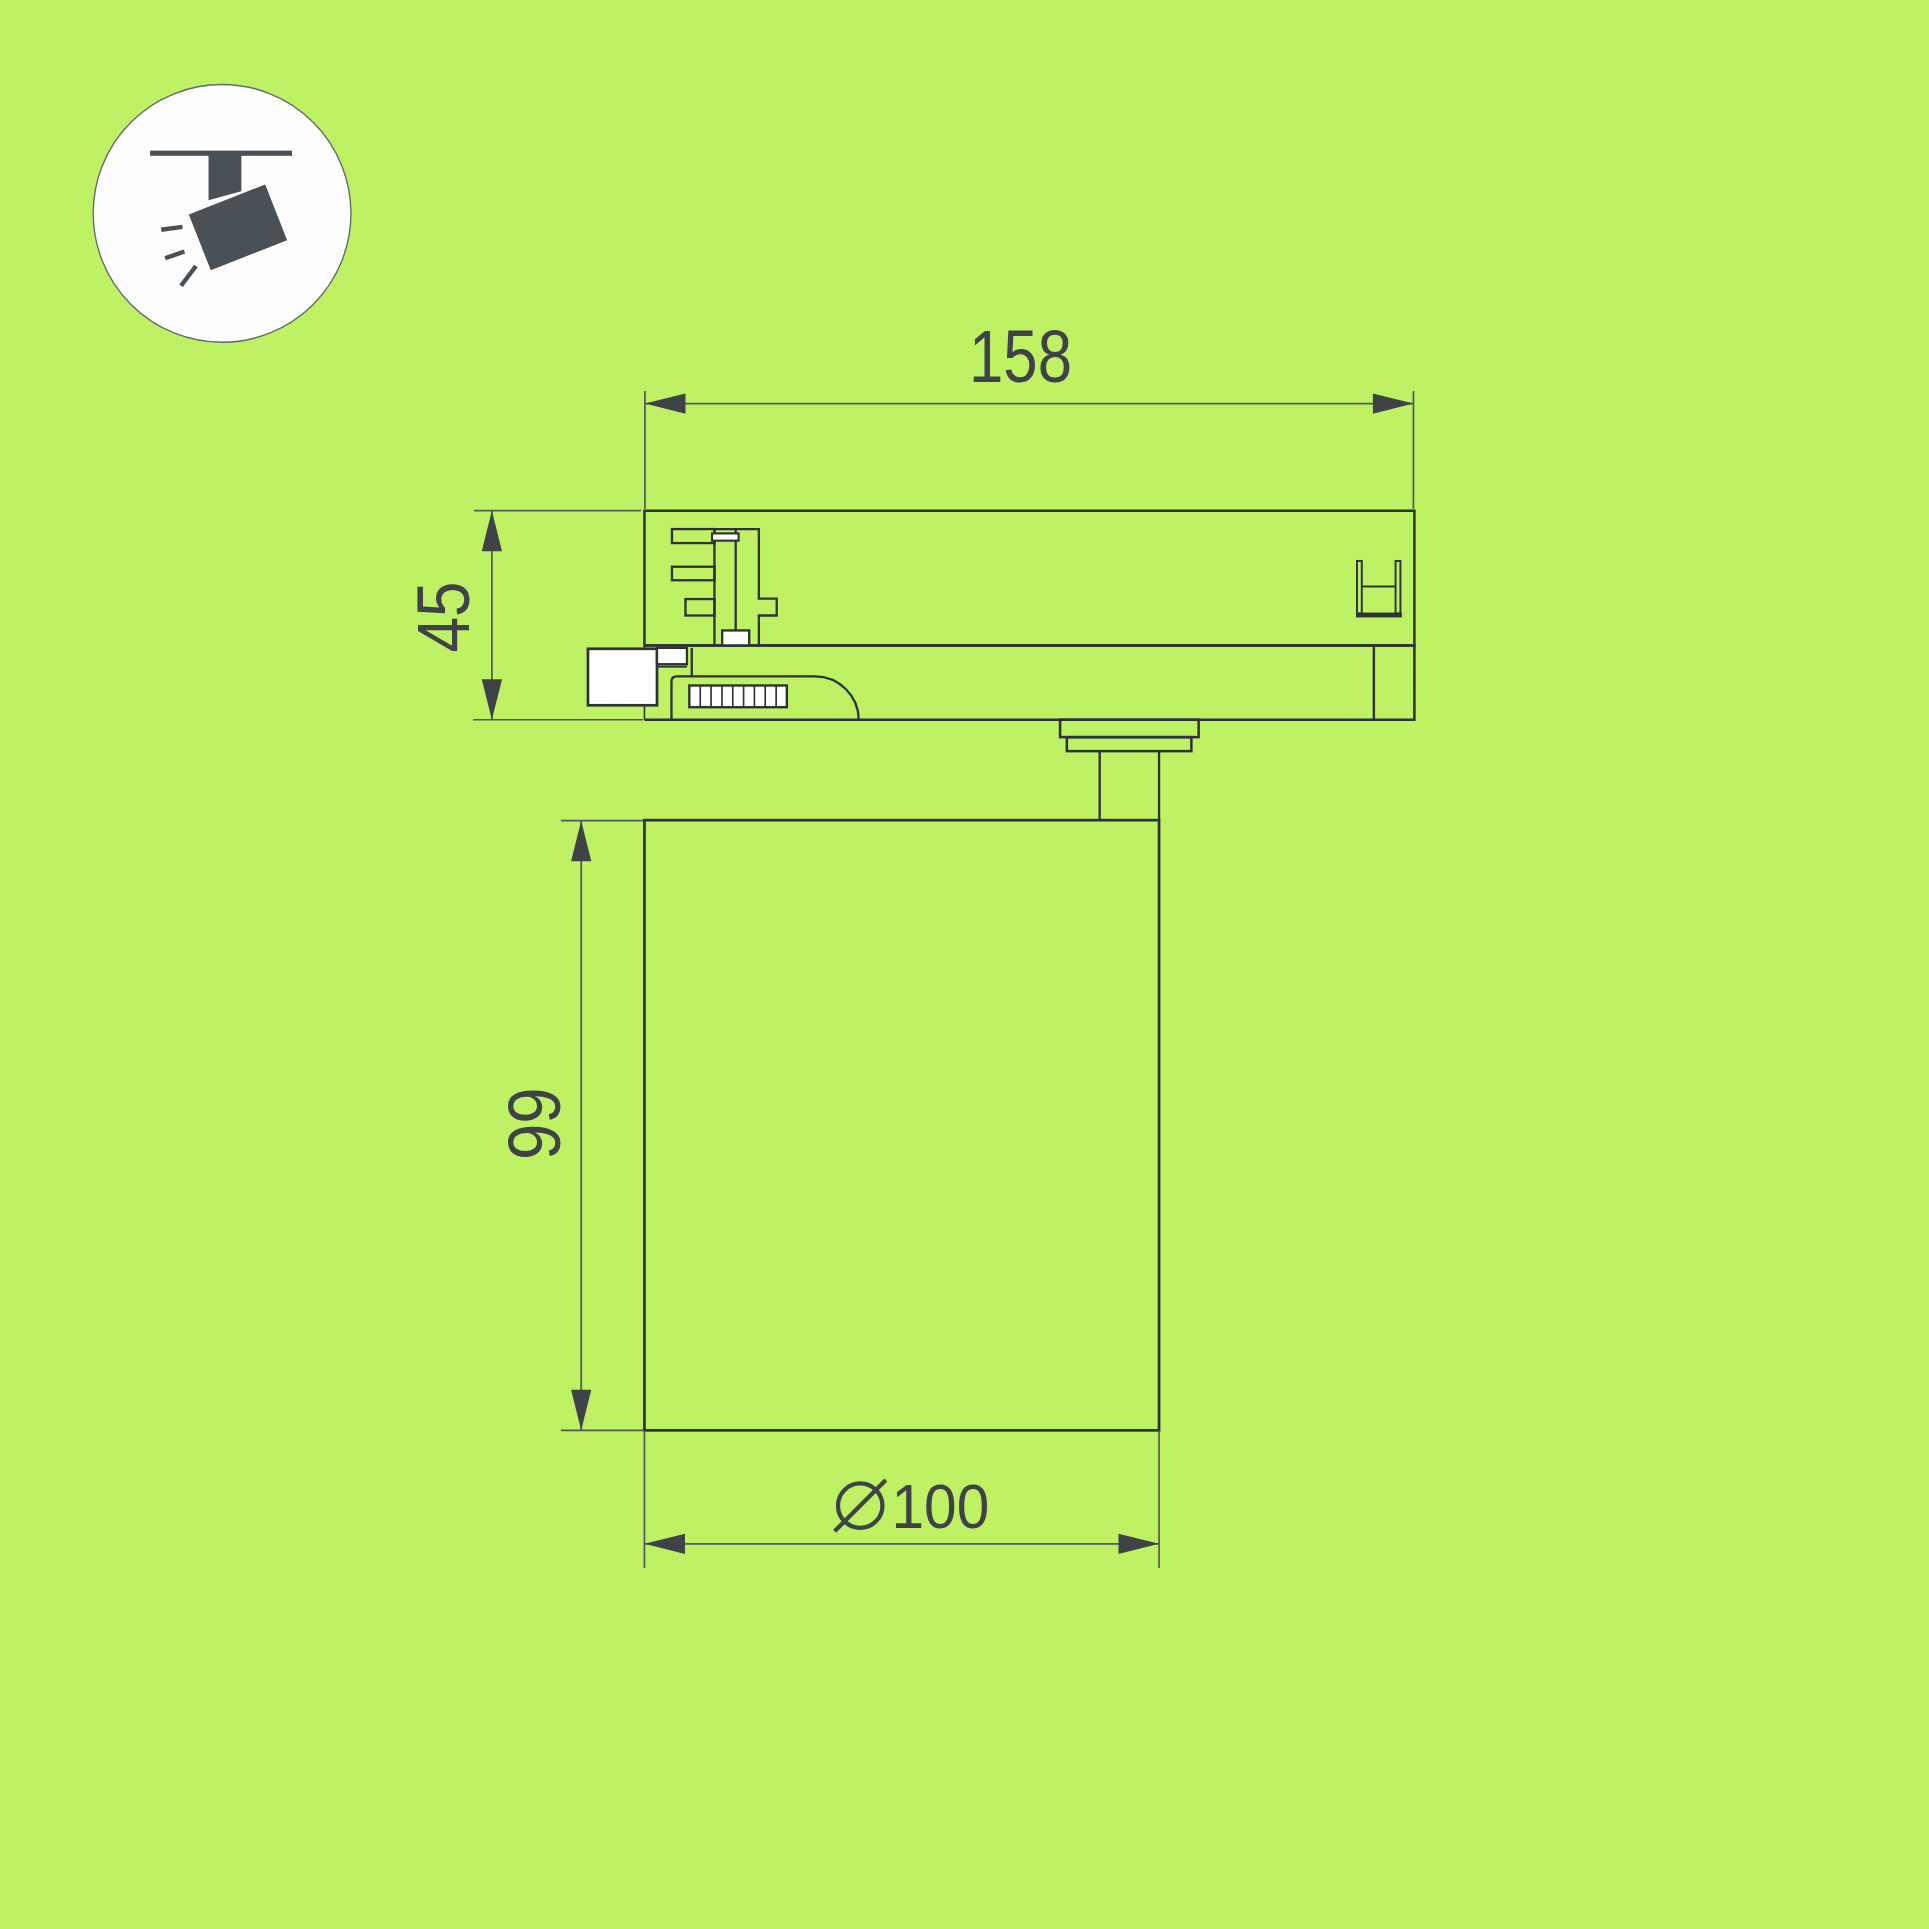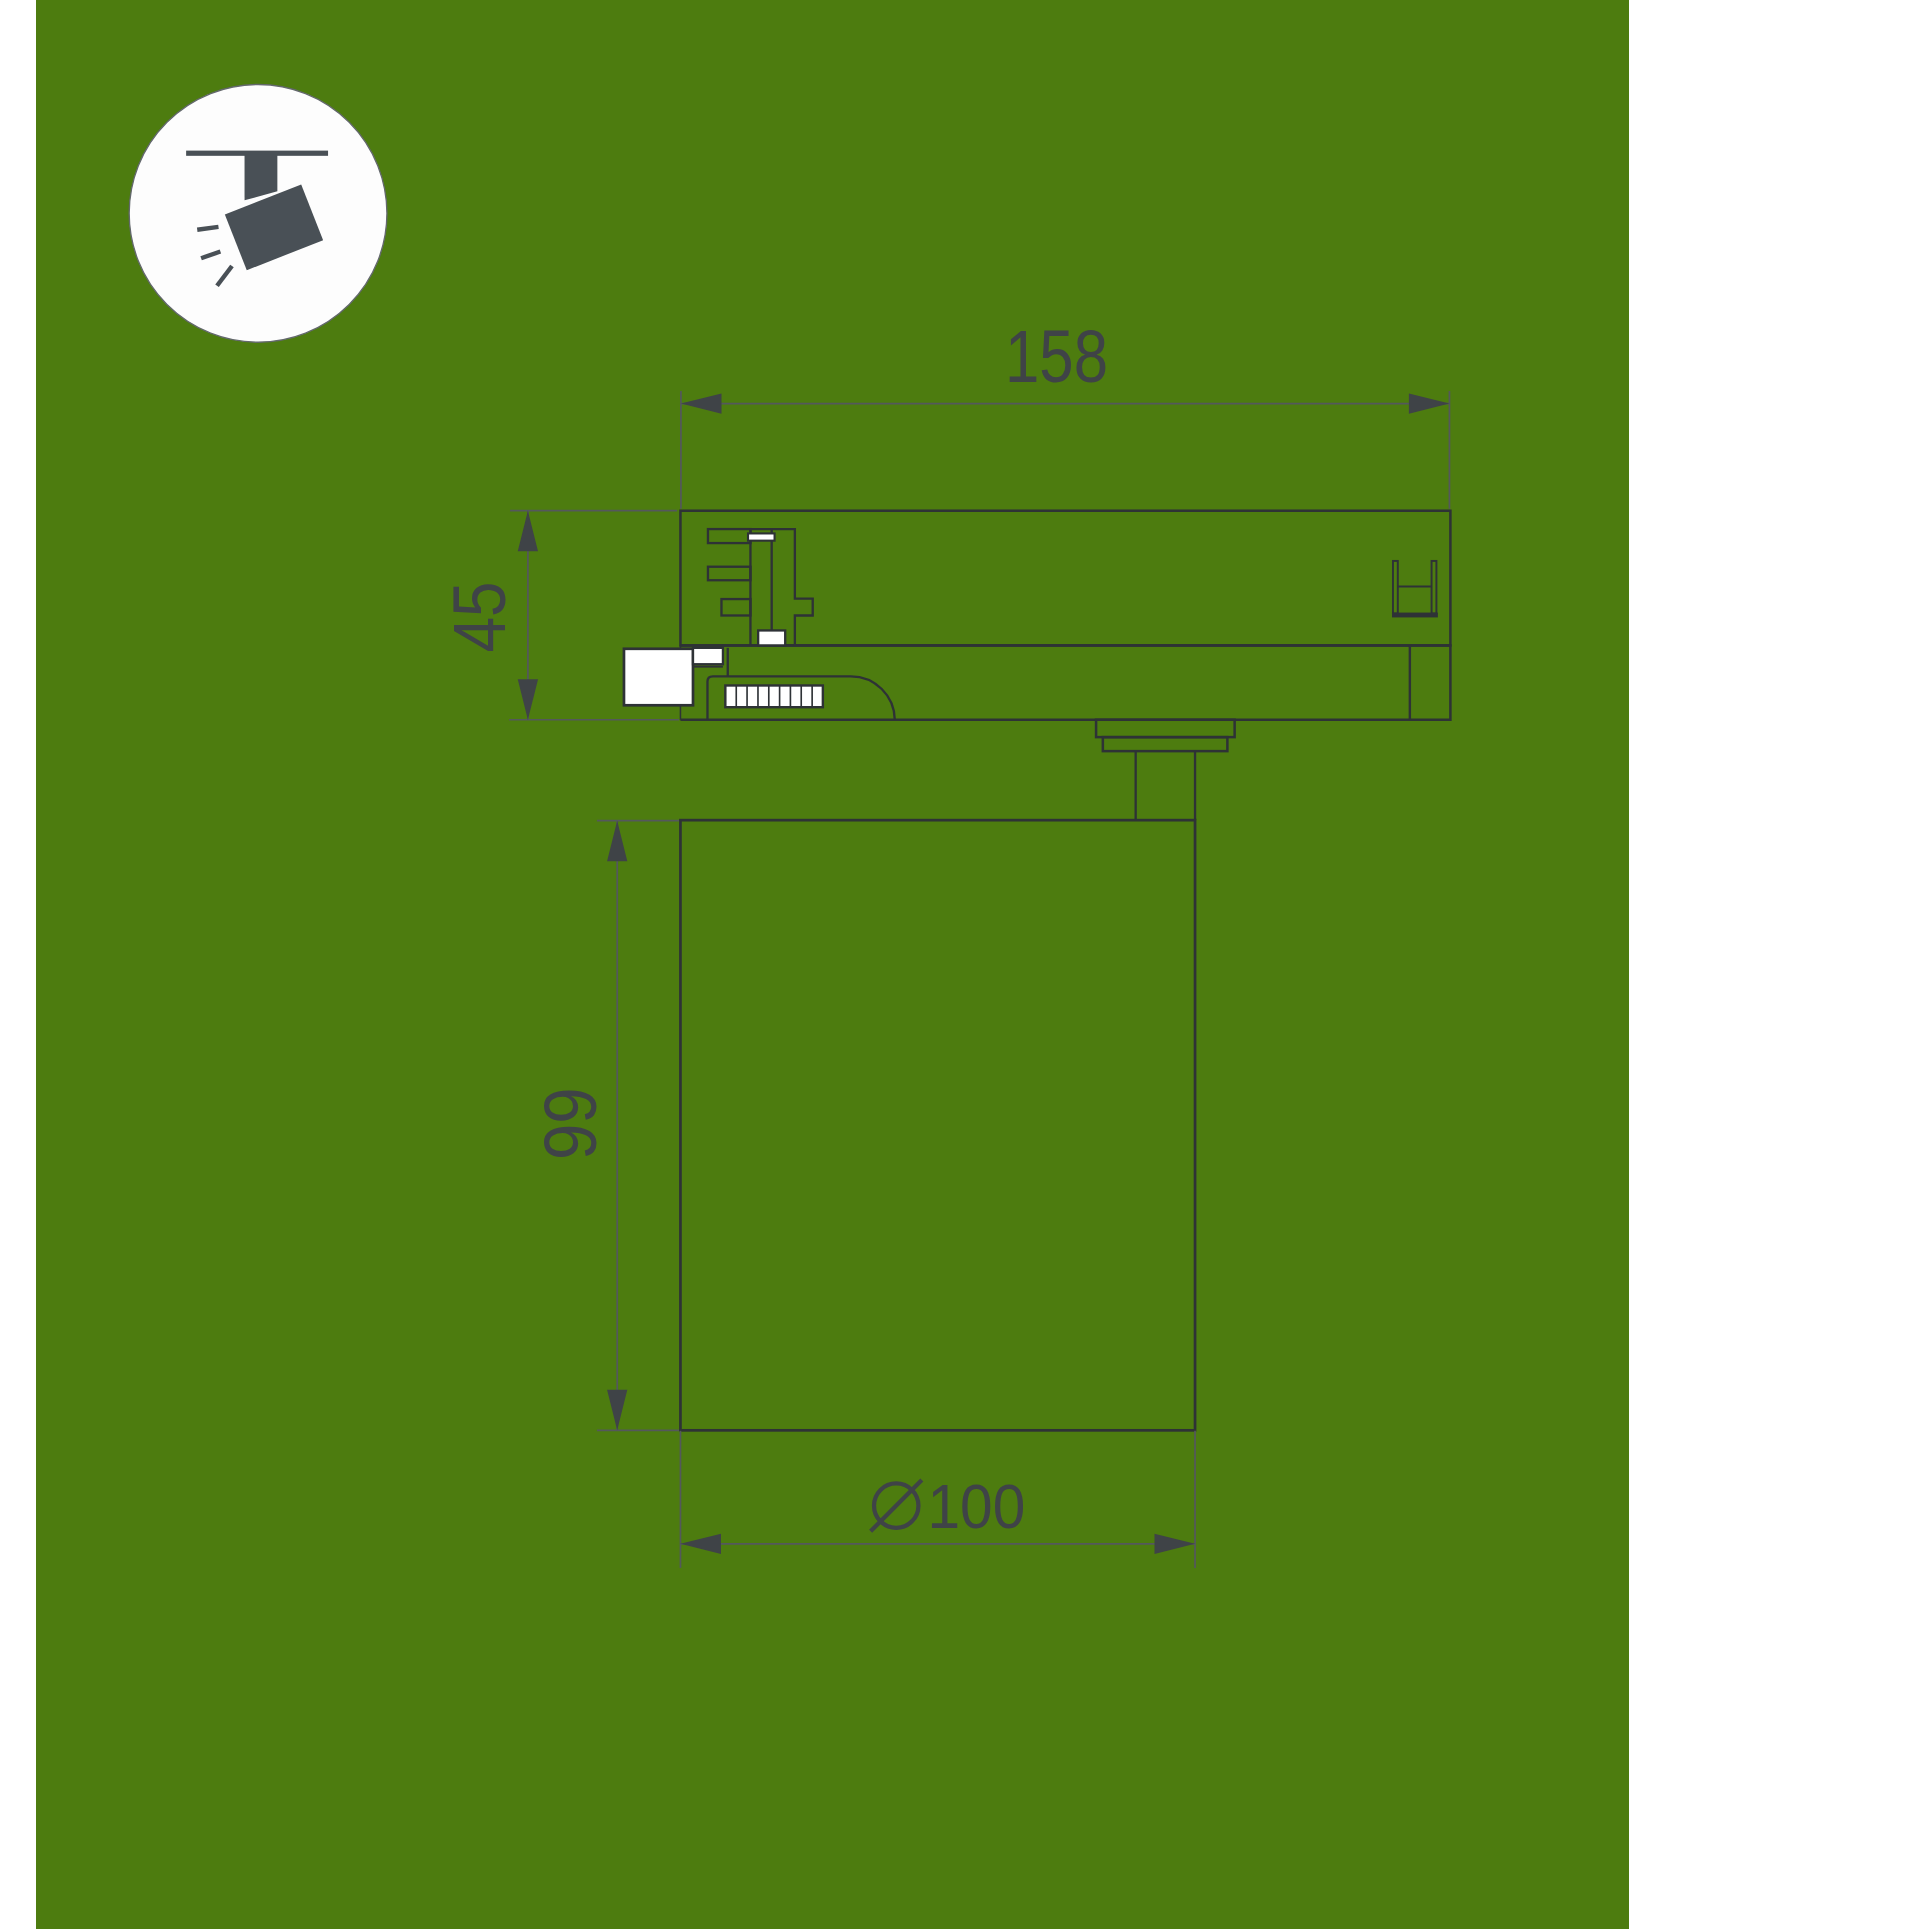--- a/index.html
+++ b/index.html
@@ -1,16 +1,16 @@
 <!DOCTYPE html>
 <html><head>
 <meta charset="utf-8">
 <style>
   html,body{margin:0;padding:0;background:#ffffff;}
-  #page{width:1593px;height:1929px;position:relative;background:#4d7c0f;overflow:hidden;margin-left:36px;}
+  #page{width:1929px;height:1929px;position:relative;background:#bef264;overflow:hidden;}
   svg{position:absolute;left:0;top:0;}
   text{font-family:"Liberation Sans", sans-serif;fill:#3f4347;}
 </style>
 </head>
 <body>
 <div id="page">
 <svg width="1929" height="1929" viewBox="0 0 1998 1998">
 
   <g id="icon">
     <circle cx="230" cy="221" r="133.5" fill="#fdfdfd" stroke="#63686c" stroke-width="1.4"></circle>

